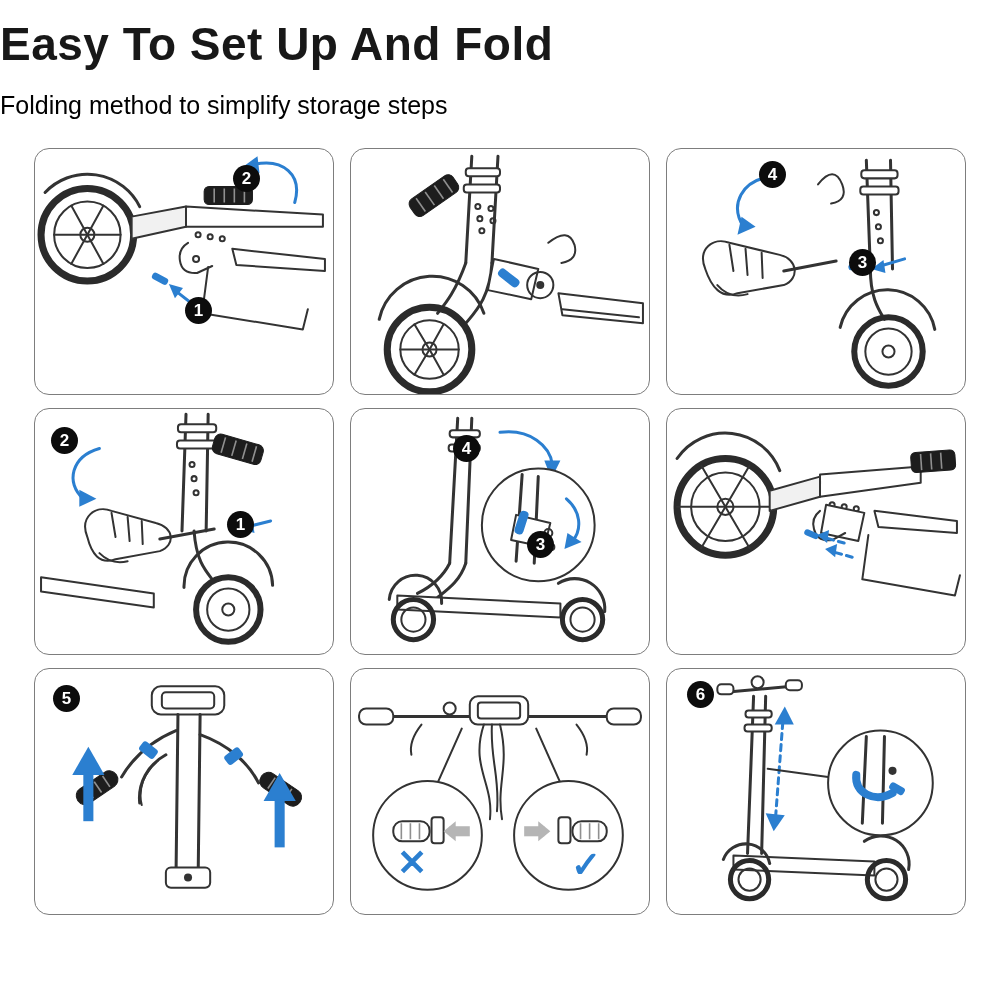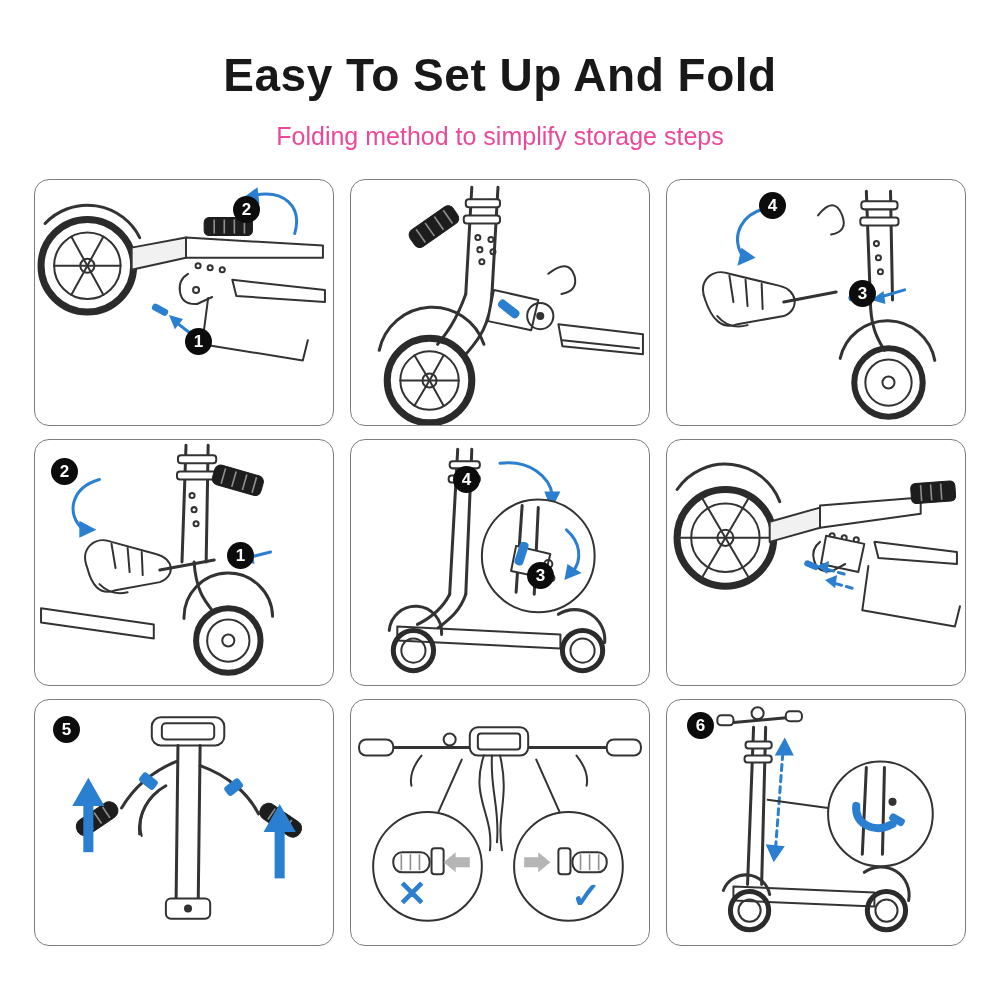--- a/index.html
+++ b/index.html
@@ -1,20 +1,20 @@
 <!DOCTYPE html>
 <html style="--accent: #2b7fd0;"><head>
 <meta charset="utf-8">
 <style>
   :root{ --accent:#2b7fd0; }
   html,body{margin:0;padding:0;background:#fff;}
   body{width:1000px;height:1000px;font-family:"Liberation Sans",sans-serif;overflow:hidden;}
-  .header{text-align:center;padding-top:48px;}
+  .header{text-align:left;padding-top:17px;}
   .title{margin:0;font-size:46px;font-weight:800;color:#181818;letter-spacing:.5px;}
-  .subtitle{margin:20px 0 0;font-size:25px;font-weight:400;color:#ec4899;}
+  .subtitle{margin:20px 0 0;font-size:25px;font-weight:400;color:#000000;}
   .grid{width:932px;margin:28px auto 0;display:grid;grid-template-columns:repeat(3,1fr);gap:13px 16px;}
   .panel{position:relative;height:245px;border:1.7px solid #7d7d7d;border-radius:15px;background:#fff;overflow:hidden;}
   .illu{display:block;width:100%;height:100%;}
   .badge{position:absolute;width:27px;height:27px;border-radius:50%;background:#0c0c0c;color:#fff;
          font-weight:700;font-size:17px;line-height:27px;text-align:center;}
   .mark{position:absolute;color:var(--accent);font-weight:700;font-size:36px;line-height:1;}
   
   .ln{stroke:#333;stroke-width:2;fill:none;stroke-linecap:round;stroke-linejoin:round;}
   .lt{stroke:#333;stroke-width:3;fill:none;stroke-linecap:round;stroke-linejoin:round;}
   .fw{fill:#fff;stroke:#333;stroke-width:2;stroke-linejoin:round;}

